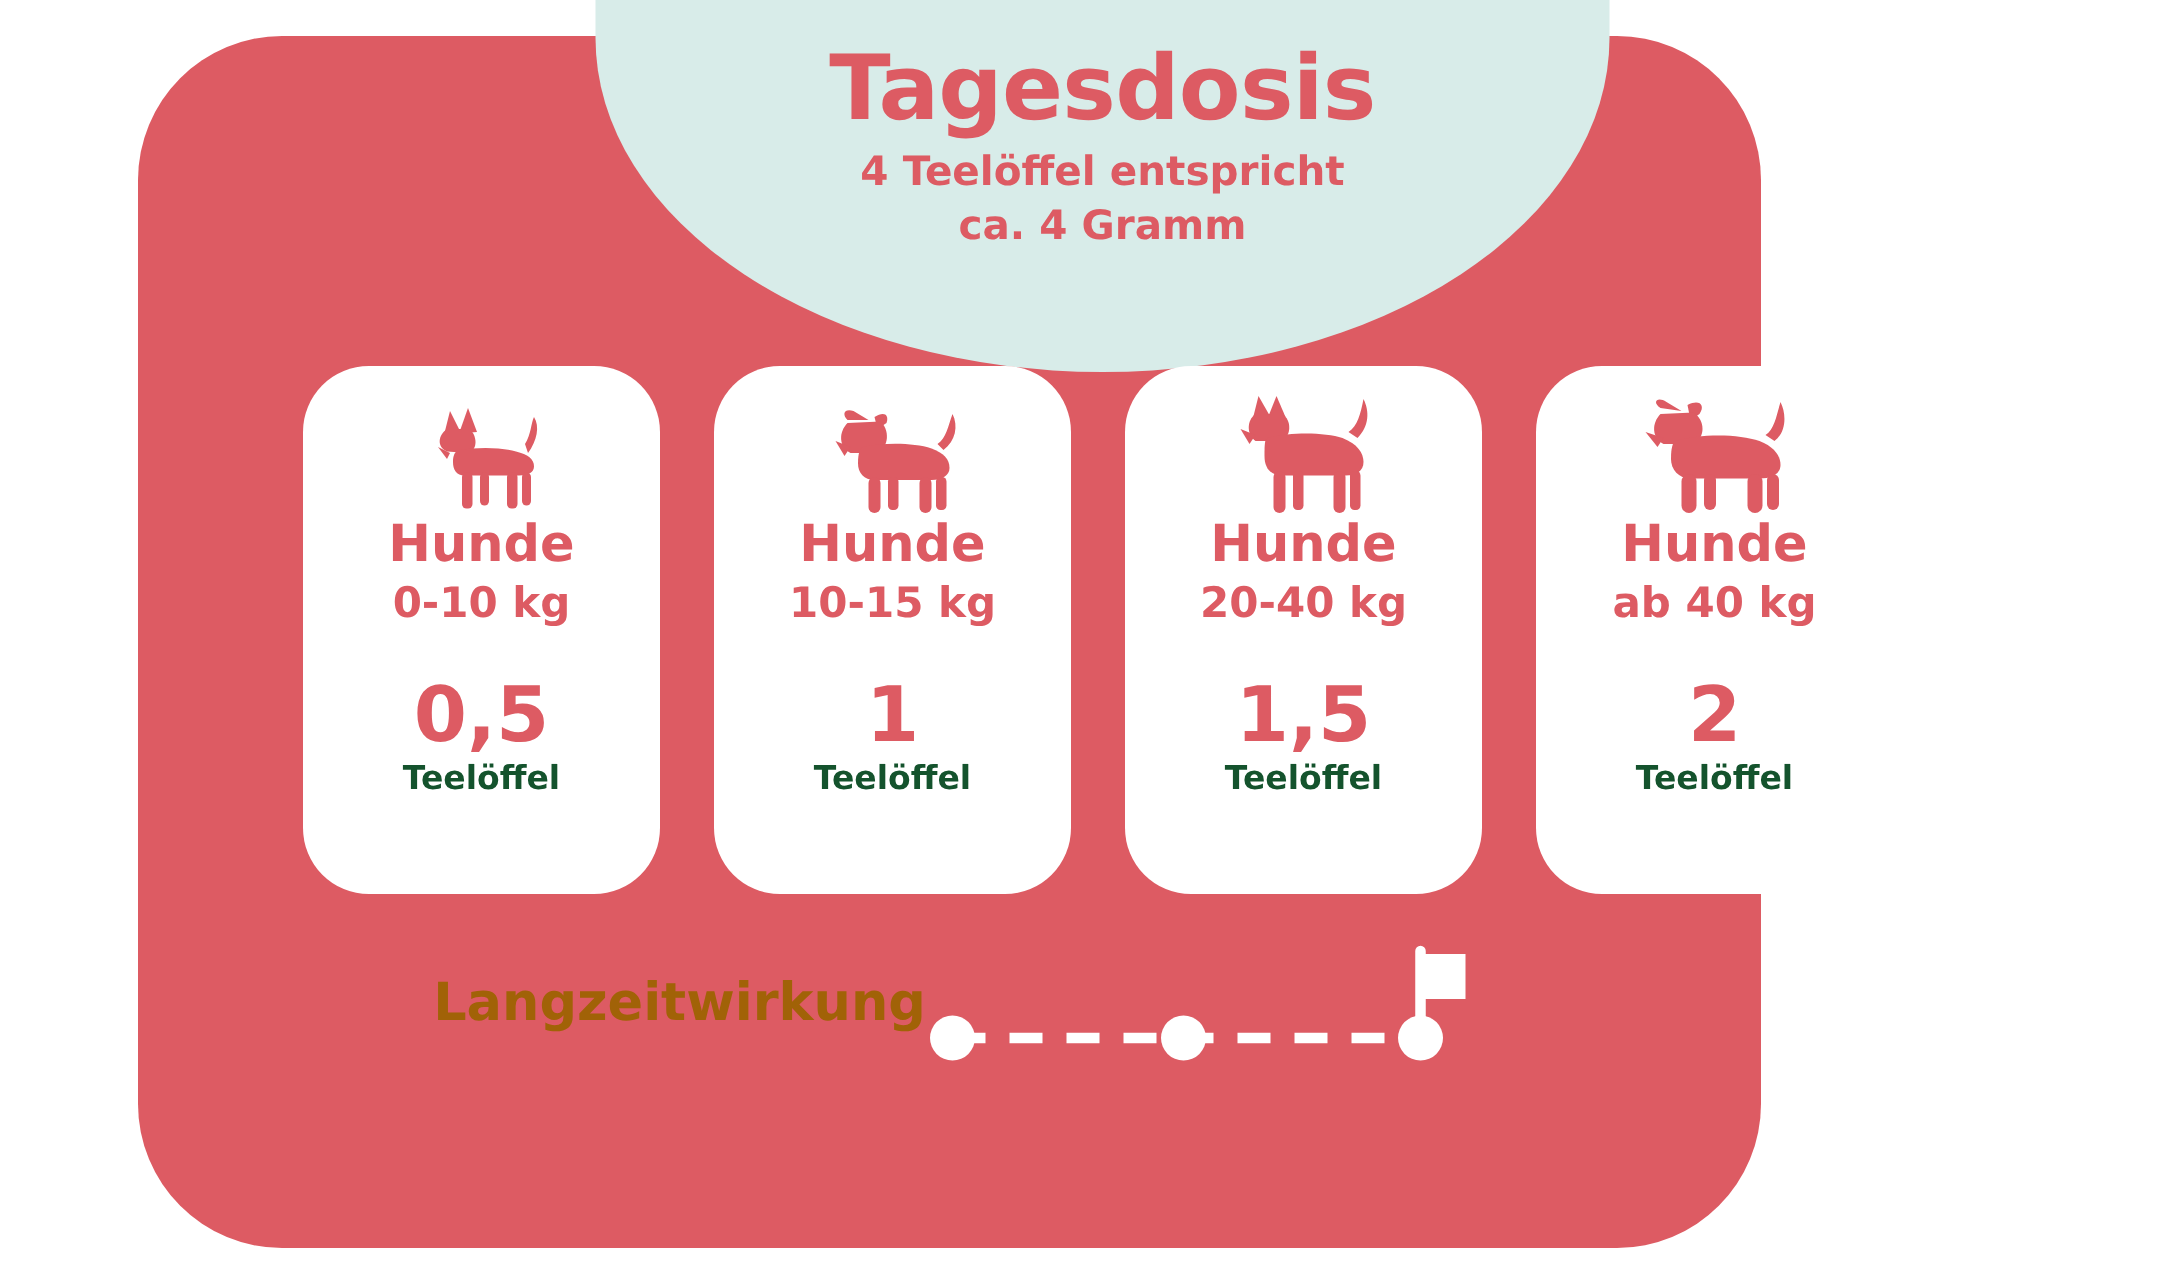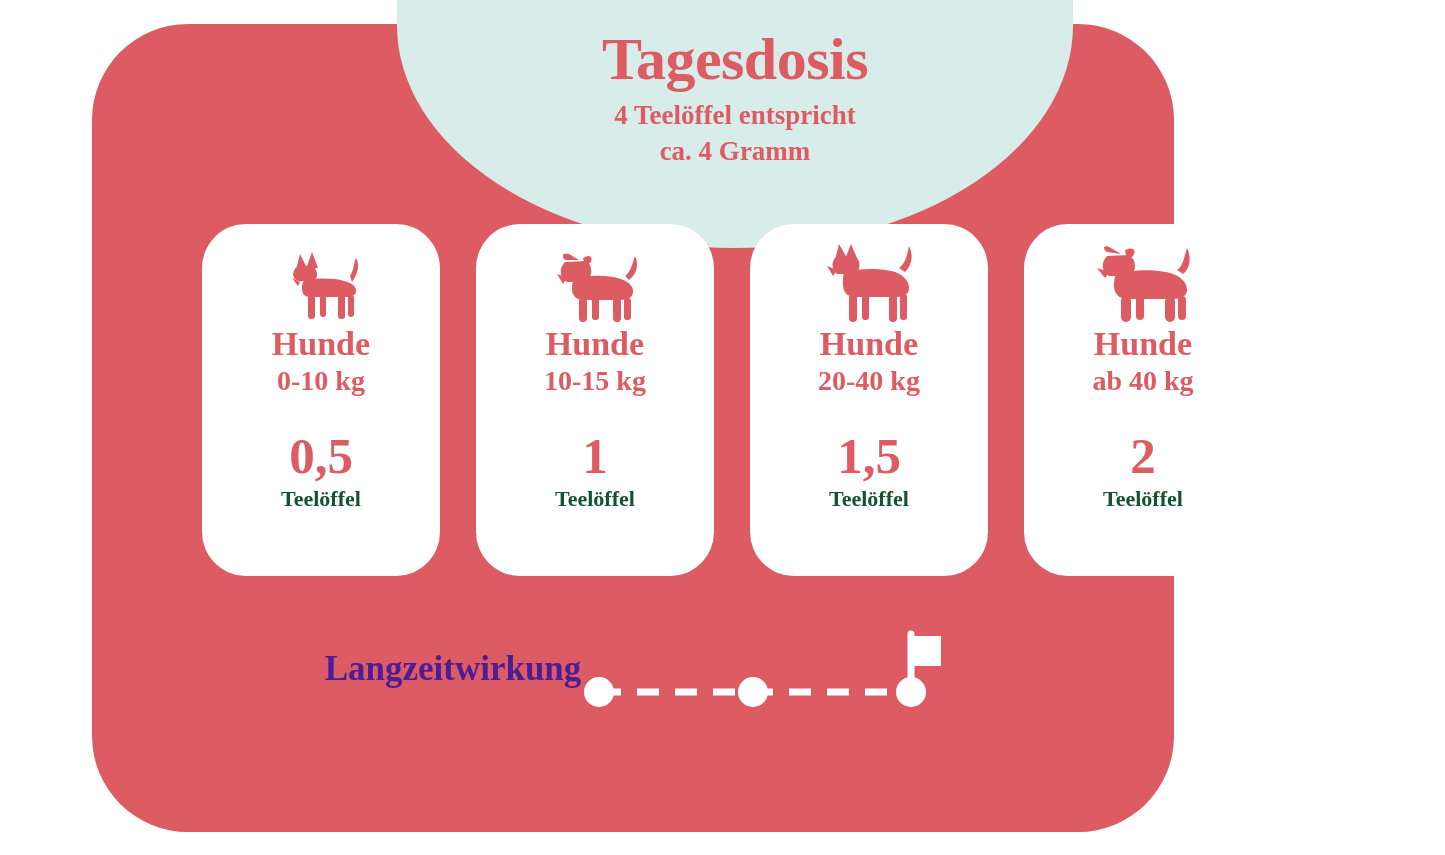--- a/index.html
+++ b/index.html
@@ -13,21 +13,20 @@
     font-family: "DejaVu Sans", "Liberation Sans", sans-serif;
     overflow: hidden;
   }
 
   .infographic {
     position: absolute;
     left: 92px;
     top: 24px;
     width: 1082px;
     height: 808px;
-    font-family: Liberation Serif, serif;
   }
 
   .panel {
     position: absolute;
     left: 0;
     top: 0;
     width: 100%;
     height: 100%;
     background: #dd5b63;
     border-radius: 96px;
@@ -69,21 +68,21 @@
     font-size: 27px;
     font-weight: 700;
     color: #dd5b63;
     line-height: 1.35;
   }
 
   
   .cards {
     position: absolute;
     left: 110px;
-    top: 200px;
+    top: 220px;
     width: 1060px;
     display: flex;
     justify-content: space-between;
   }
 
   .card {
     width: 238px;
     height: 352px;
     background: #ffffff;
     border-radius: 44px;
@@ -139,21 +138,21 @@
     top: 600px;
     width: 100%;
     display: flex;
     align-items: center;
     justify-content: center;
   }
 
   .longterm-label {
     font-size: 35px;
     font-weight: 700;
-    color: #4c1d95;
+    color: #a16207;
     white-space: nowrap;
   }
 
   .timeline {
     position: relative;
     width: 360px;
     height: 90px;
   }
 
   .footer {

